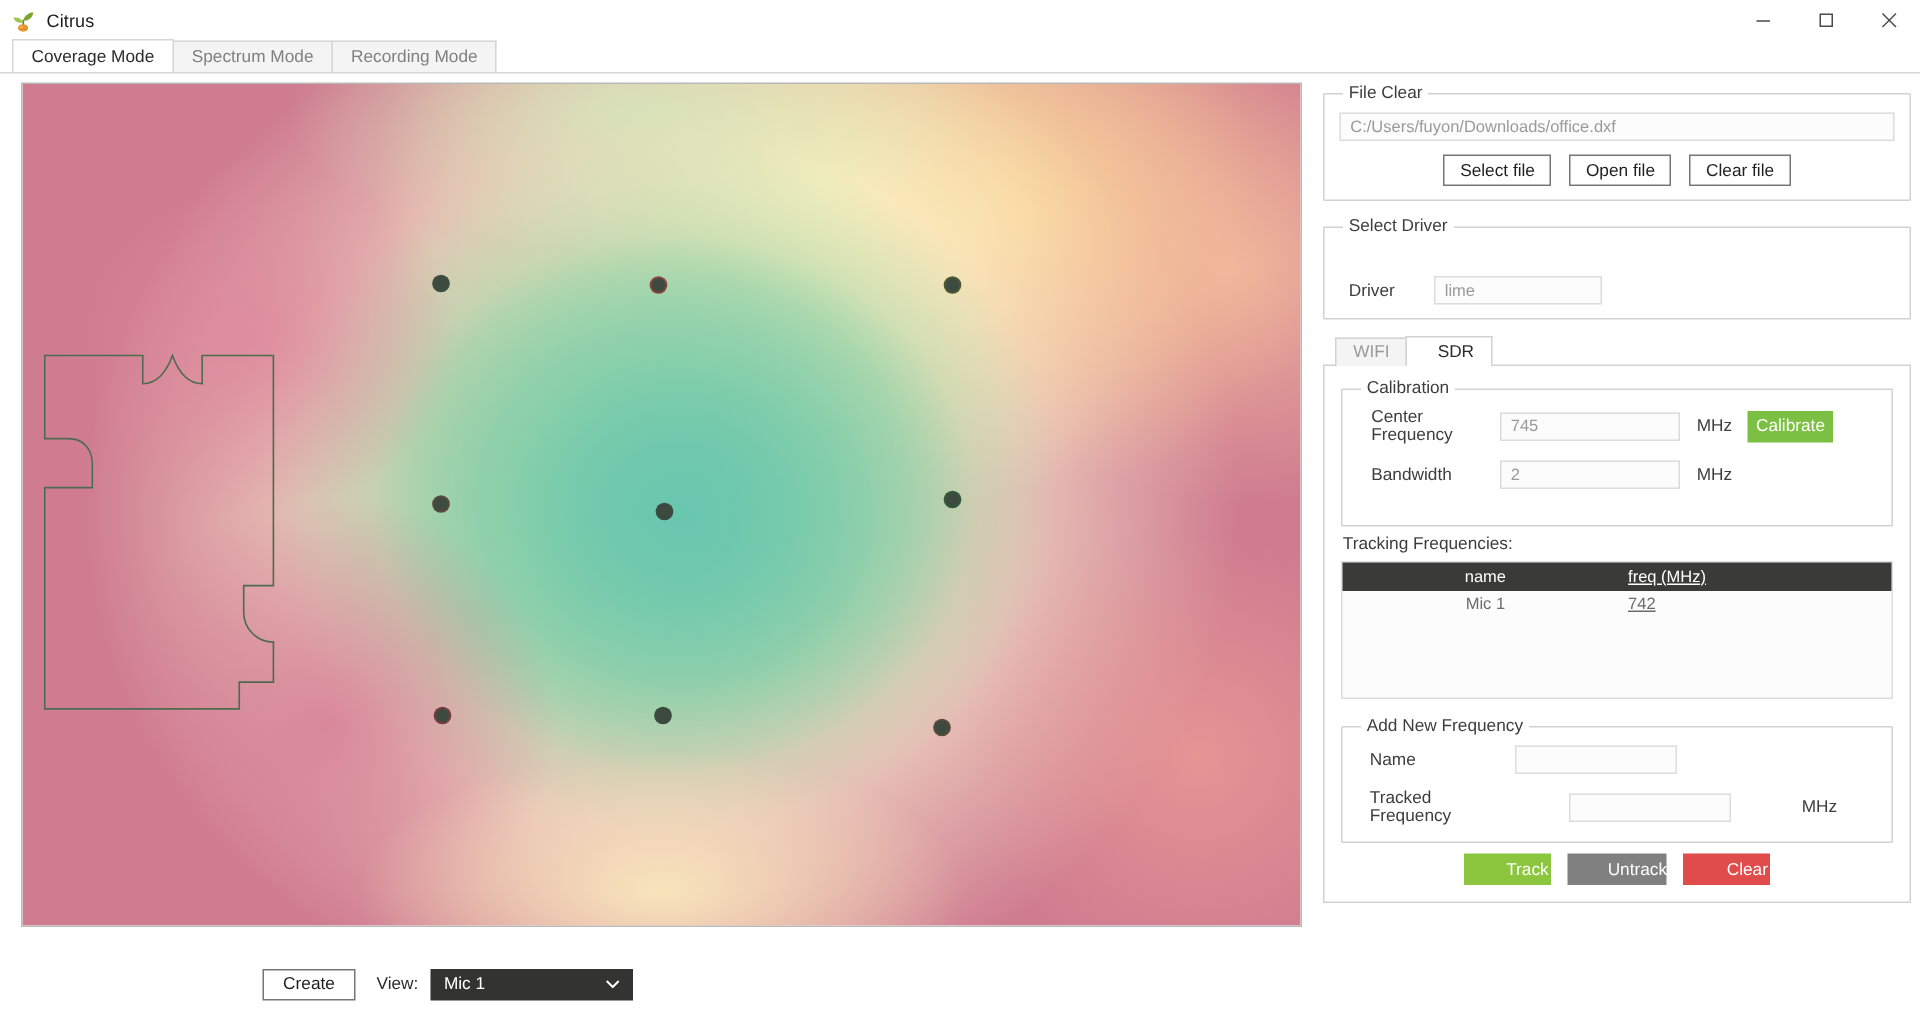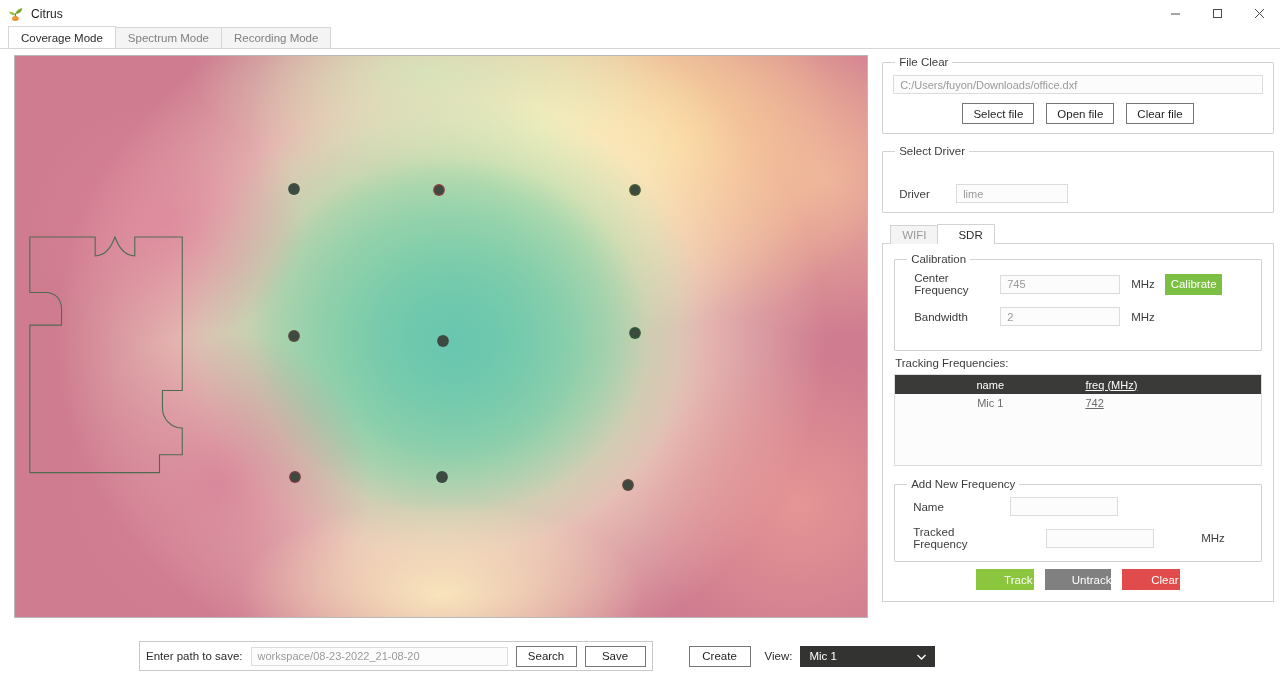--- a/index.html
+++ b/index.html
@@ -346,26 +346,20 @@
             <div class="abtn track">Track</div>
             <div class="abtn untrack">Untrack</div>
             <div class="abtn clear">Clear</div>
           </div>
         </div>
       </div>
     </div>
   </div>
 
   <div class="bottom">
-    <div class="save-box">
-      <span class="lbl">Enter path to save:</span>
-      <div class="path-input">workspace/08-23-2022_21-08-20</div>
-      <div class="btn">Search</div>
-      <div class="btn">Save</div>
-    </div>
     <div class="btn create-btn">Create</div>
     <span class="view-lbl">View:</span>
     <div class="view-select">
       <span>Mic 1</span>
       <span class="chev">
         <svg width="9" height="6" viewBox="0 0 9 6">
             <path d="M0.5 1 L4.5 5 L8.5 1" fill="none" stroke="#ffffff" stroke-width="1.4"></path>
           </svg>
       </span>
     </div>

